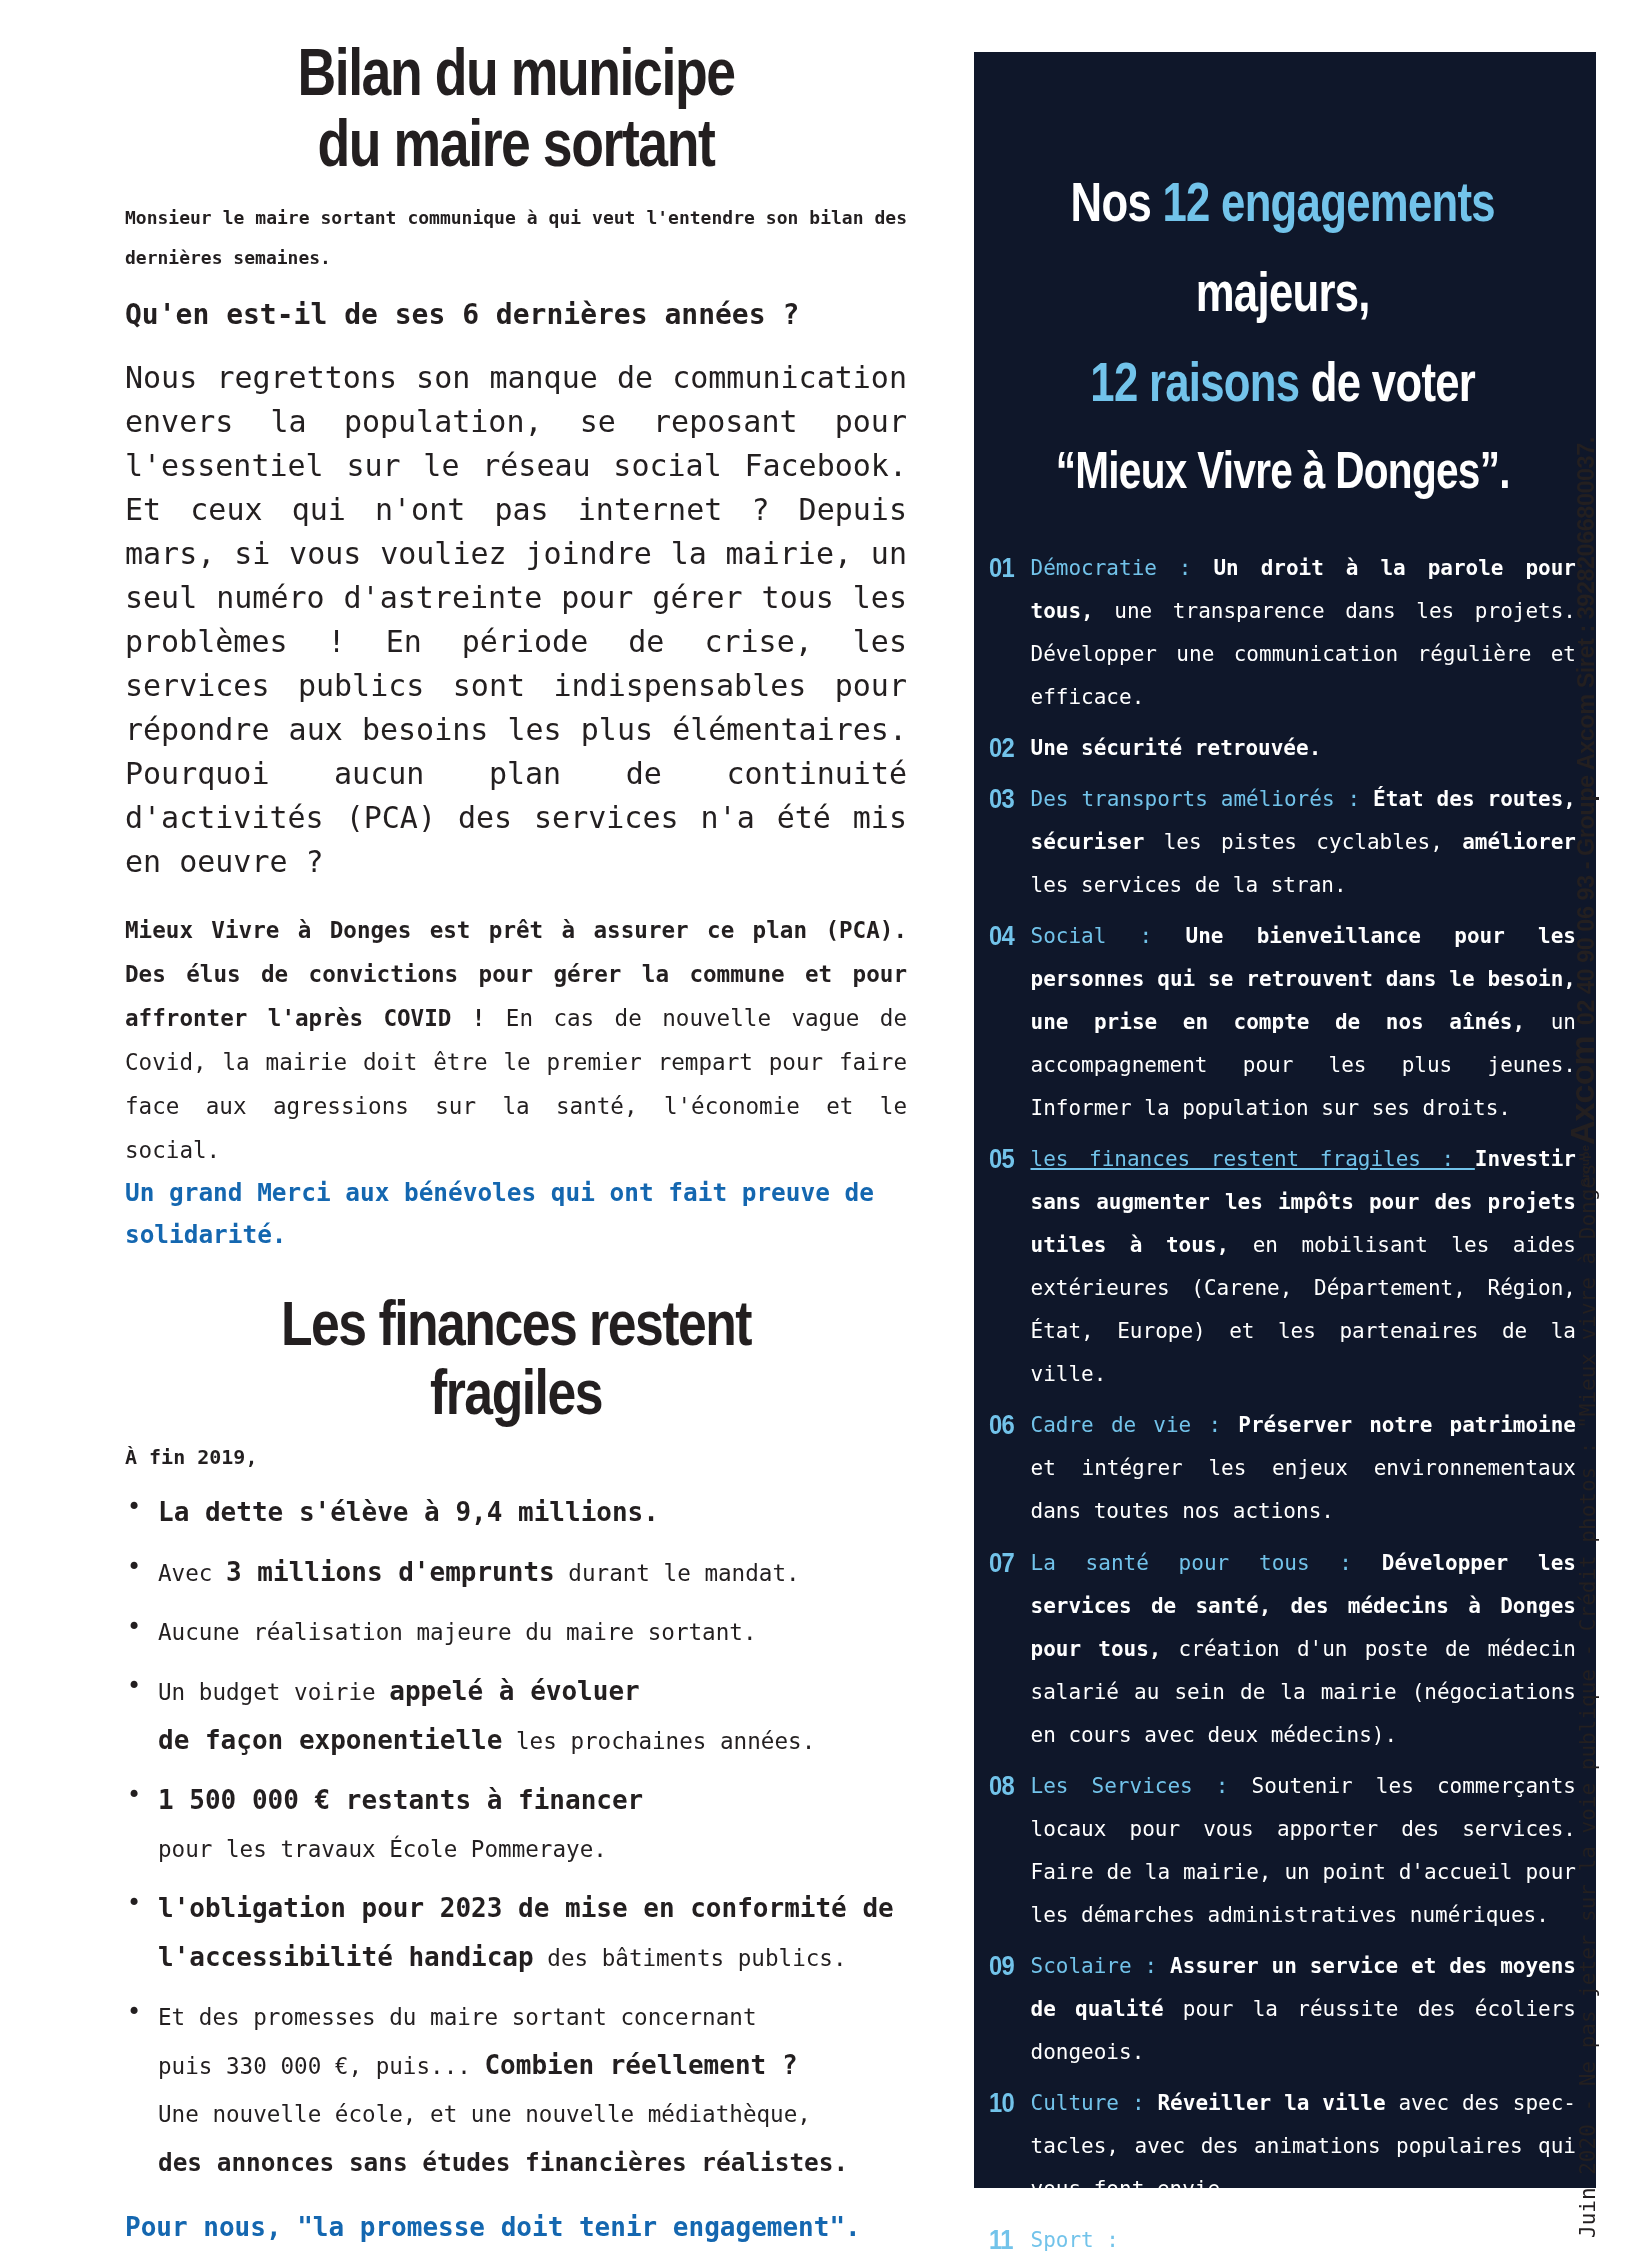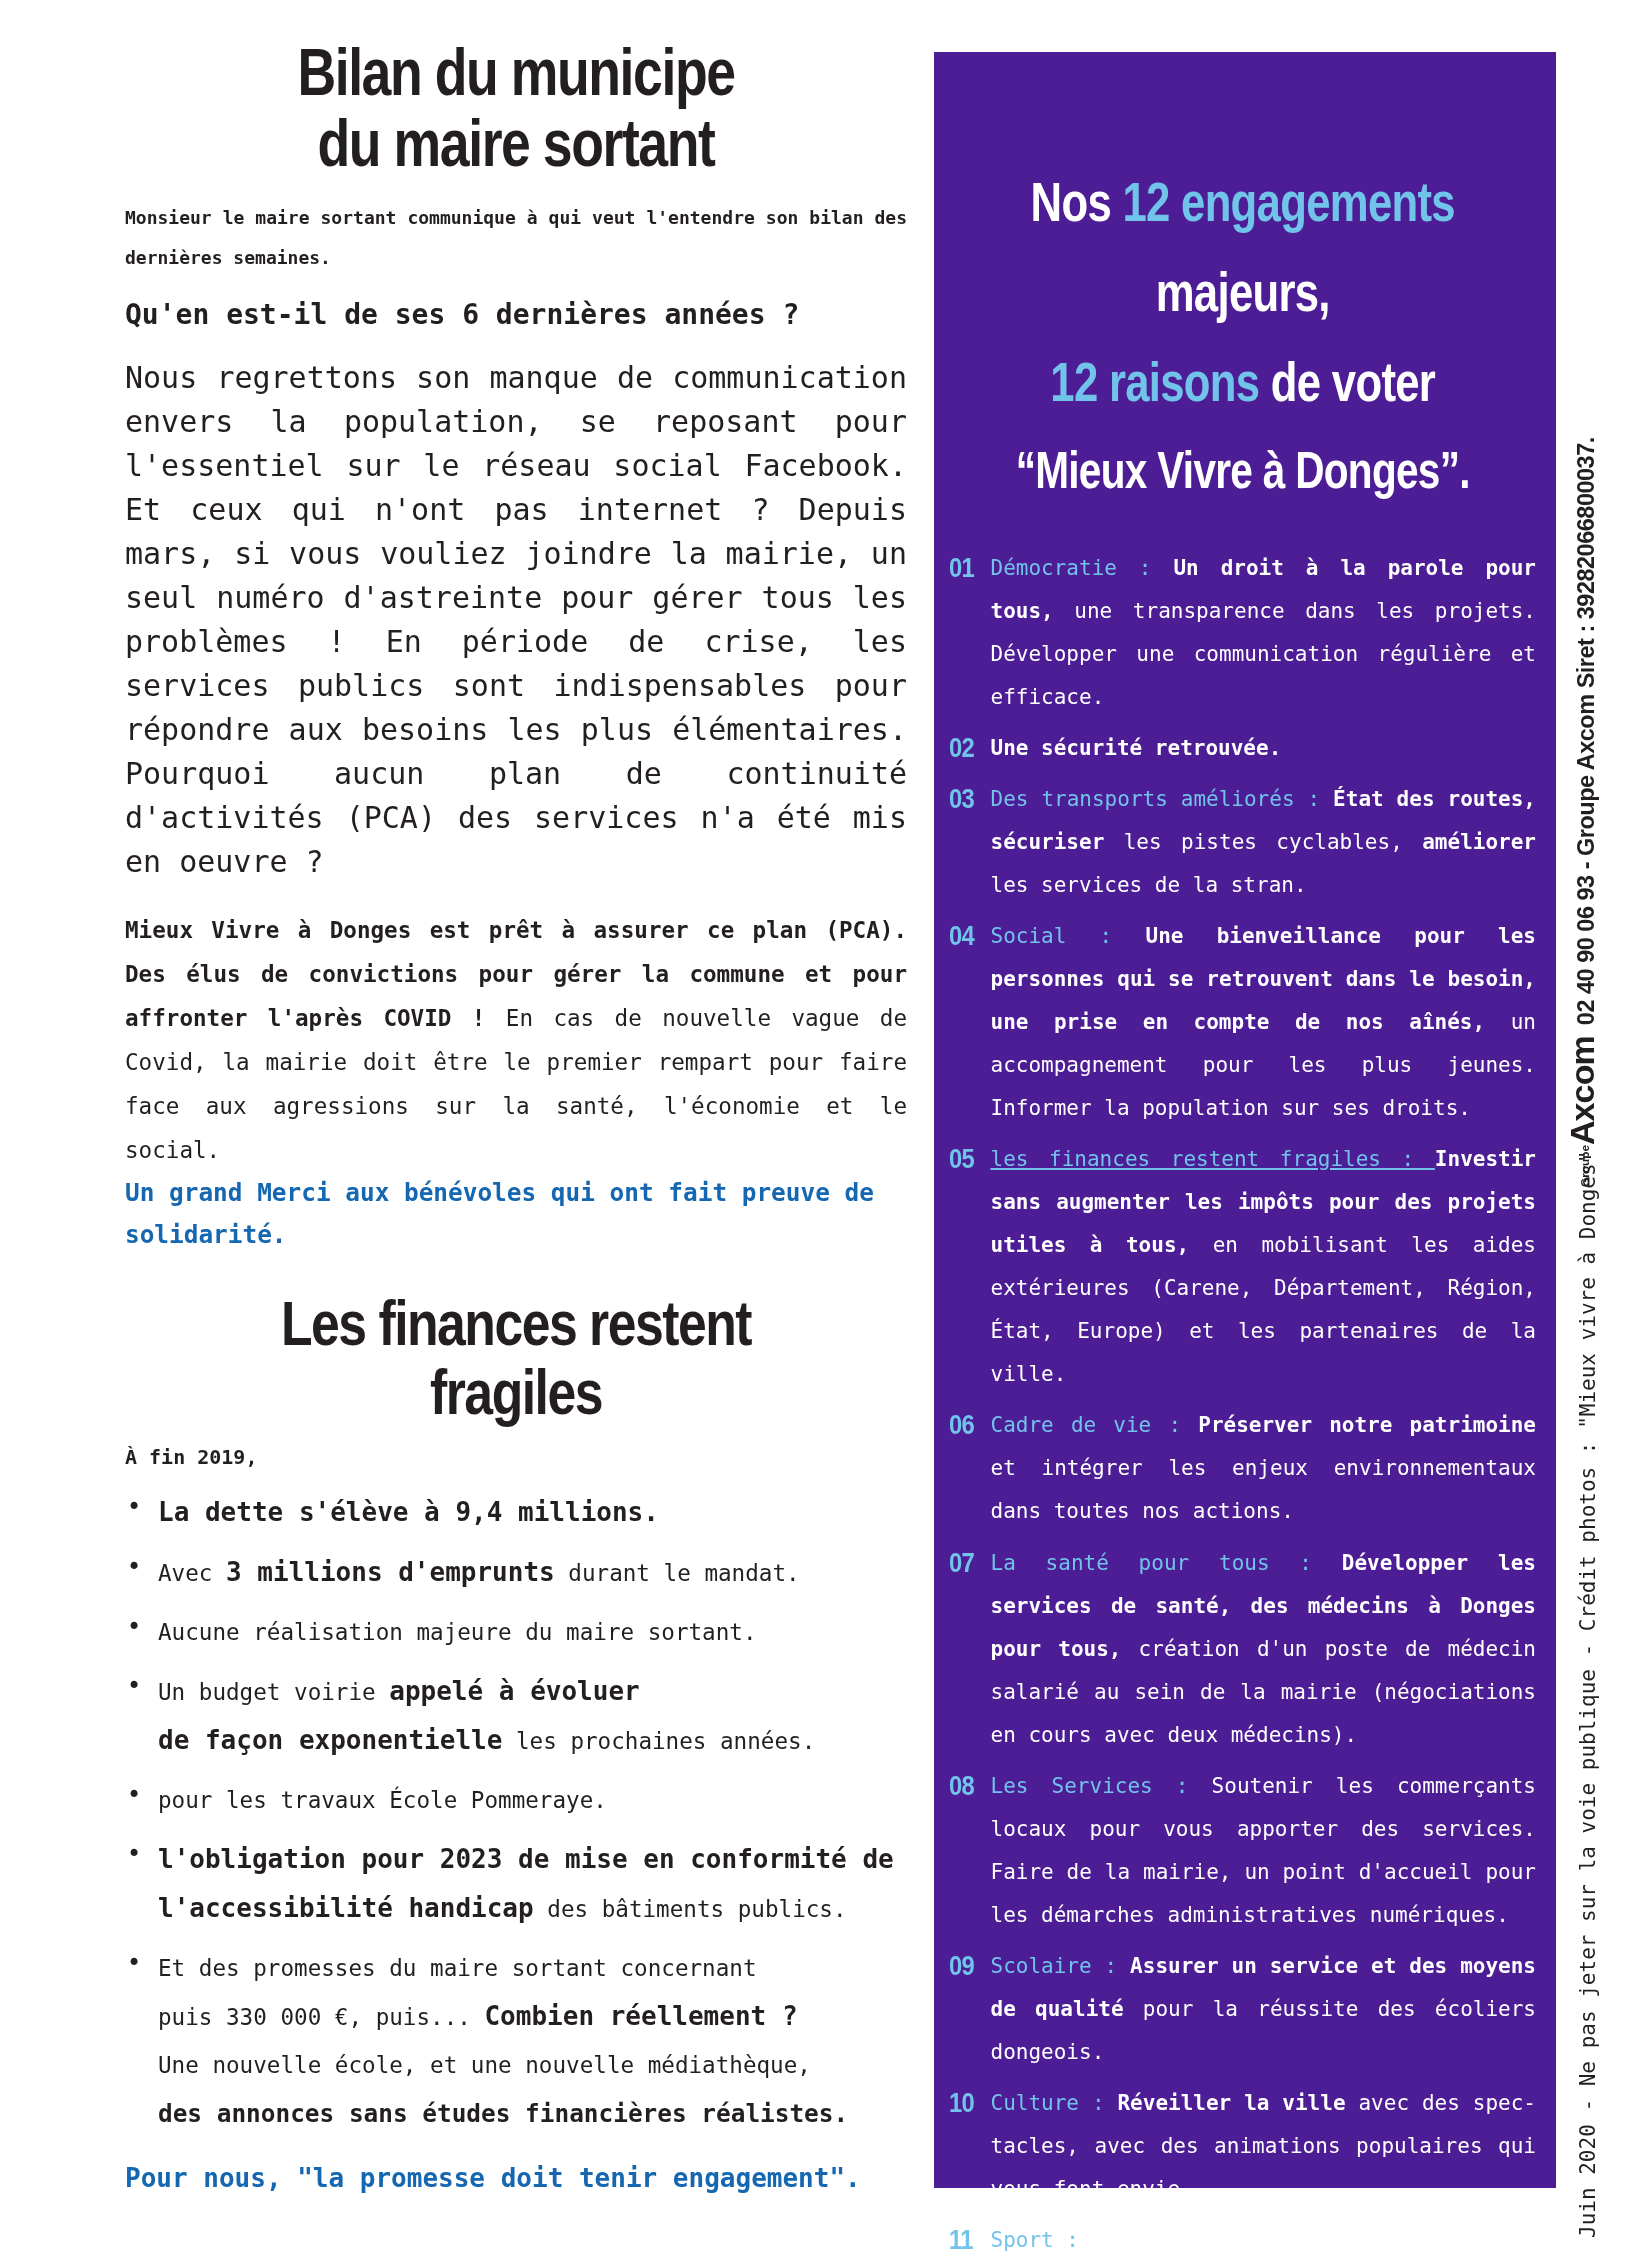--- a/index.html
+++ b/index.html
@@ -93,39 +93,40 @@
         <span class="dot">•</span>
         <div class="bl"><span class="s-r">Aucune réalisation majeure du maire sortant.</span></div>
       </div>
       <div class="bullet">
         <span class="dot">•</span>
         <div class="bl"><span class="s-r">Un budget voirie </span><span class="s-b">appelé à évoluer</span></div>
         <div class="bl"><span class="s-b">de façon exponentielle</span><span class="s-r"> les prochaines années.</span></div>
       </div>
       <div class="bullet">
         <span class="dot">•</span>
+        <div class="bl"><span class="s-b">1 500 000 € restants à financer</span></div>
         <div class="bl"><span class="s-r">pour les travaux École Pommeraye.</span></div>
       </div>
       <div class="bullet">
         <span class="dot">•</span>
         <div class="bl"><span class="s-b">l'obligation pour 2023 de mise en conformité de</span></div>
         <div class="bl"><span class="s-b">l'accessibilité handicap</span><span class="s-r"> des bâtiments publics.</span></div>
       </div>
       <div class="bullet">
         <span class="dot">•</span>
         <div class="bl"><span class="s-r">Et des promesses du maire sortant concernant</span></div>
         <div class="bl"><span class="s-r">puis 330 000 €, puis... </span><span class="s-b">Combien réellement ?</span></div>
         <div class="bl"><span class="s-r">Une nouvelle école, et une nouvelle médiathèque,</span></div>
         <div class="bl"><span class="s-m">des annonces sans études financières réalistes.</span></div>
       </div>
     </div>
   <div id="closing" style="color: rgb(20, 103, 176);">Pour nous, "la promesse doit tenir engagement".</div>
 </div>
 
-<div id="panel" style="background: #4c1d95;">
+<div id="panel" style="background: #0f172a; margin-left: 40px;">
   <div id="panel-heading" class="cond">
       <div class="ph-line ph-12"><span>Nos </span><span style="color: rgb(114, 195, 234);">12 engagements</span><span> majeurs,</span></div>
       <div class="ph-line ph-12"><span style="color: rgb(114, 195, 234);">12 raisons </span><span>de voter</span></div>
       <div class="ph-line ph-3"><span>“Mieux Vivre à Donges”.</span></div>
     </div>
   <div id="items">
       <div class="item">
         <span class="num" style="color: rgb(114, 195, 234);">01</span>
         <div class="itxt"><span class="i-t" style="color: rgb(114, 195, 234);">Démocratie : </span><span class="i-b">Un droit à la parole pour tous,</span><span class="i-r"> une transparence dans les projets. Développer une communication régulière et efficace.</span></div>
       </div>

